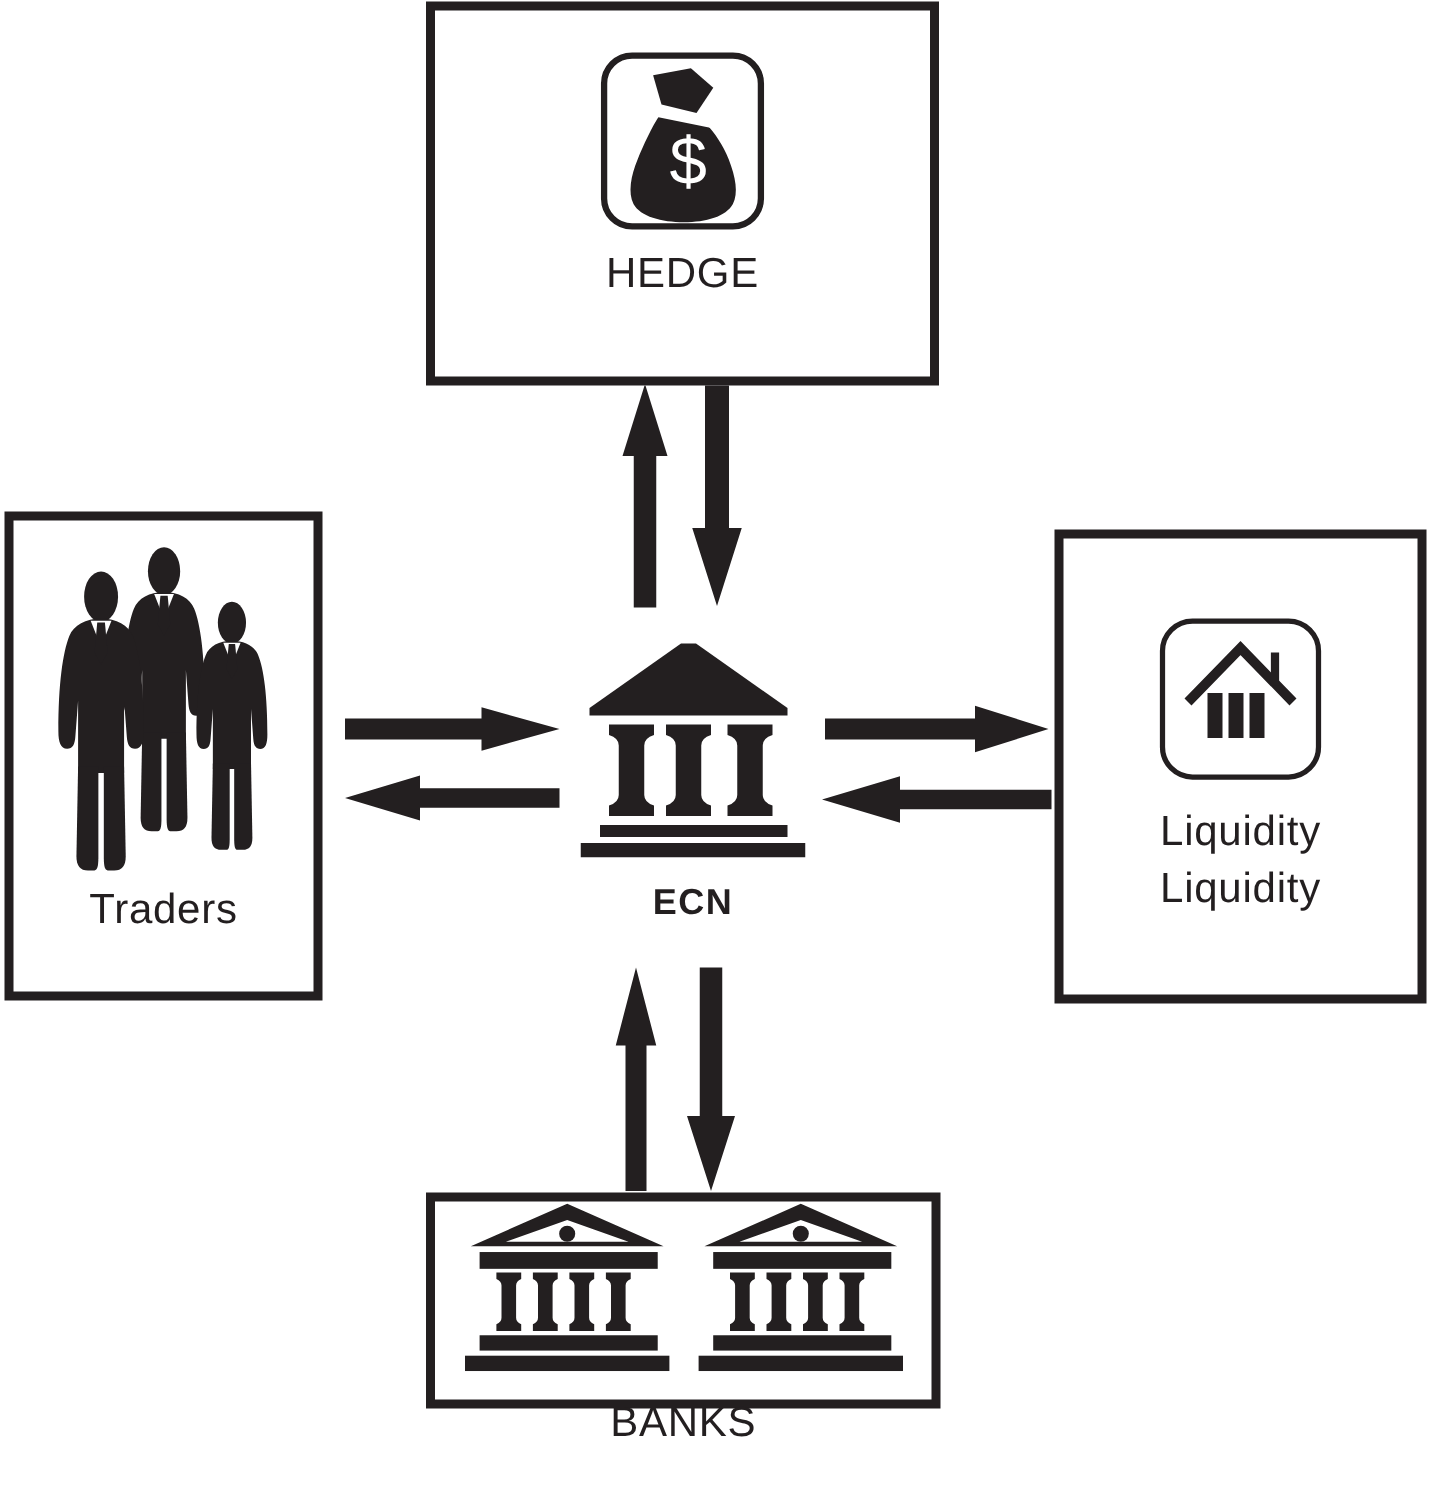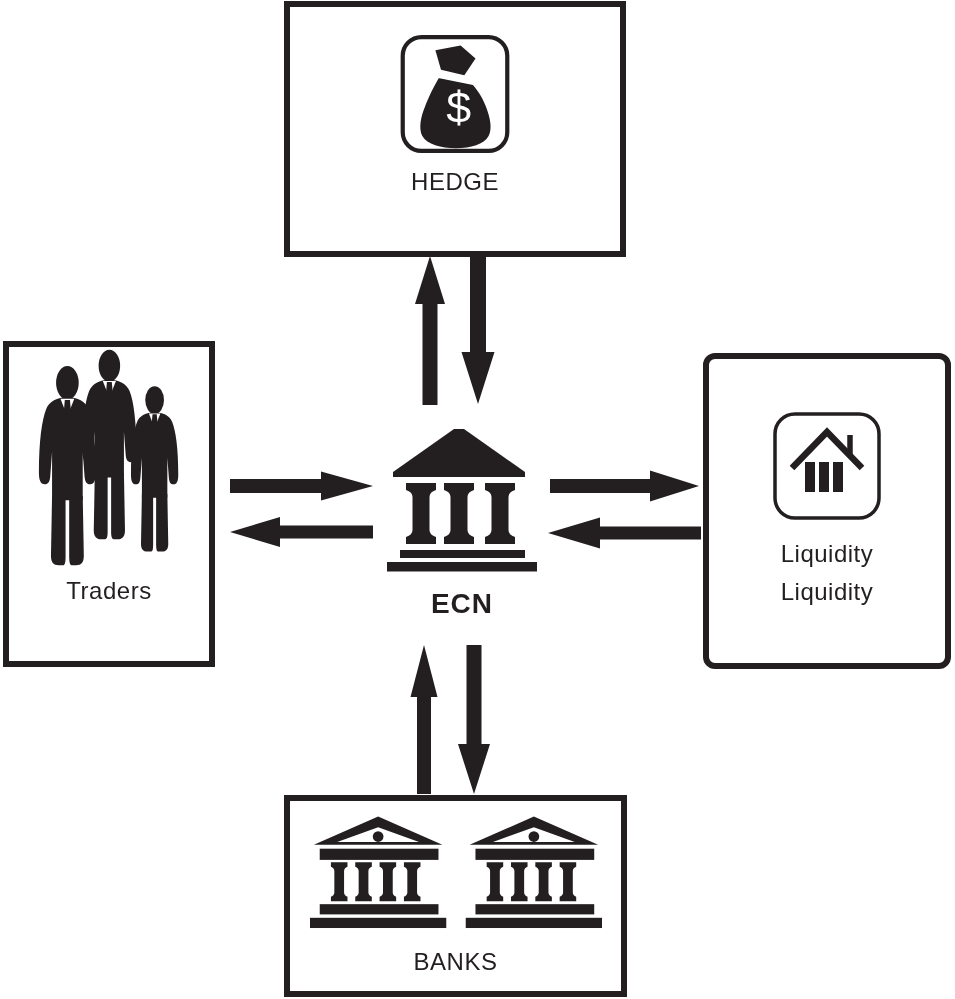--- a/index.html
+++ b/index.html
@@ -6,37 +6,37 @@
   .canvas{
     position:relative;width:955px;height:999px;background:#ffffff;
     font-family:"Liberation Sans",sans-serif;color:#231f20;overflow:hidden;
   }
   .arrows-layer{position:absolute;left:0;top:0;width:955px;height:999px;}
   .node-box{
     position:absolute;background:#ffffff;border:6px solid #231f20;
     box-sizing:border-box;display:flex;flex-direction:column;align-items:center;
   }
   #box-hedge-funds{left:284px;top:1px;width:342px;height:256px;padding-top:26px;}
-  #box-traders{left:3px;top:341px;width:212px;height:326px;}
-  #box-liquidity{left:703px;top:353px;width:248px;height:316px;justify-content:center;border-radius:12px;}
-  #box-banks{left:284px;top:795px;width:343px;height:202px;padding-top:14px;}
+  #box-traders{left:3px;top:341px;width:212px;height:326px;padding-top:15px;}
+  #box-liquidity{left:703px;top:353px;width:248px;height:316px;justify-content:center;}
+  #box-banks{left:284px;top:795px;width:343px;height:144px;}
   .node-label{
-    font-size:24px;line-height:38px;letter-spacing:0.5px;text-align:center;
+    font-size:28px;line-height:38px;letter-spacing:0.5px;text-align:center;
     color:#231f20;white-space:nowrap;
   }
   .node-label span{display:block;}
   #box-hedge-funds .node-label{margin-top:8px;}
   #box-traders .node-label{margin-top:6px;}
   #box-liquidity .node-label{margin-top:14px;}
   #box-banks .node-label{margin-top:10px;}
   .banks-icons{display:flex;gap:20px;align-items:flex-end;}
   .ecn-icon{position:absolute;left:387px;top:424px;width:150px;height:150px;}
   .ecn-label{
     position:absolute;left:387px;top:588px;width:150px;text-align:center;
-    font-size:28px;font-weight:bold;letter-spacing:1px;color:#231f20;
+    font-size:24px;font-weight:bold;letter-spacing:1px;color:#231f20;
   }
   svg{display:block;}
 </style>
 </head>
 <body>
 
 <div class="canvas">
 
   <svg class="arrows-layer" viewBox="0 0 955 999" xmlns="http://www.w3.org/2000/svg" id="arrows-svg">
       <polygon points="437.5,405 437.5,304 445,304 430,256 415,304 422.5,304 422.5,405" fill="#231f20"></polygon>

